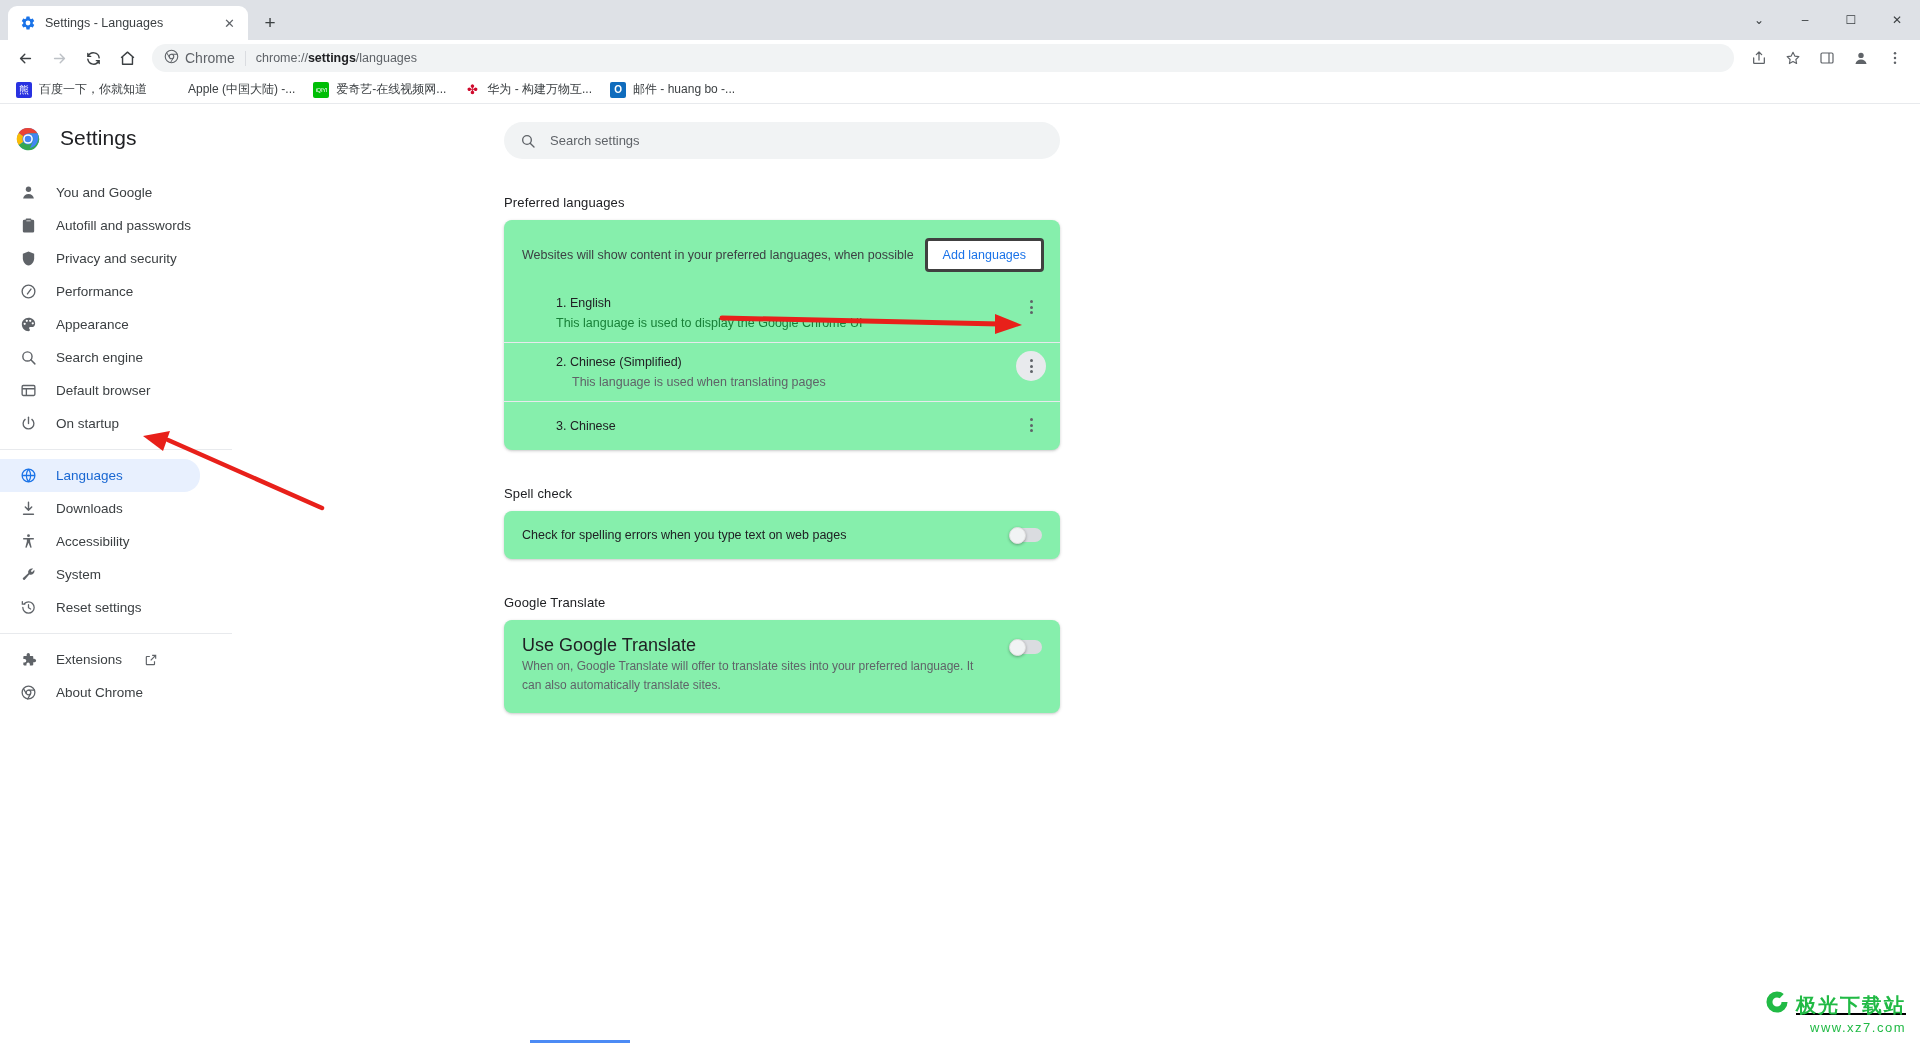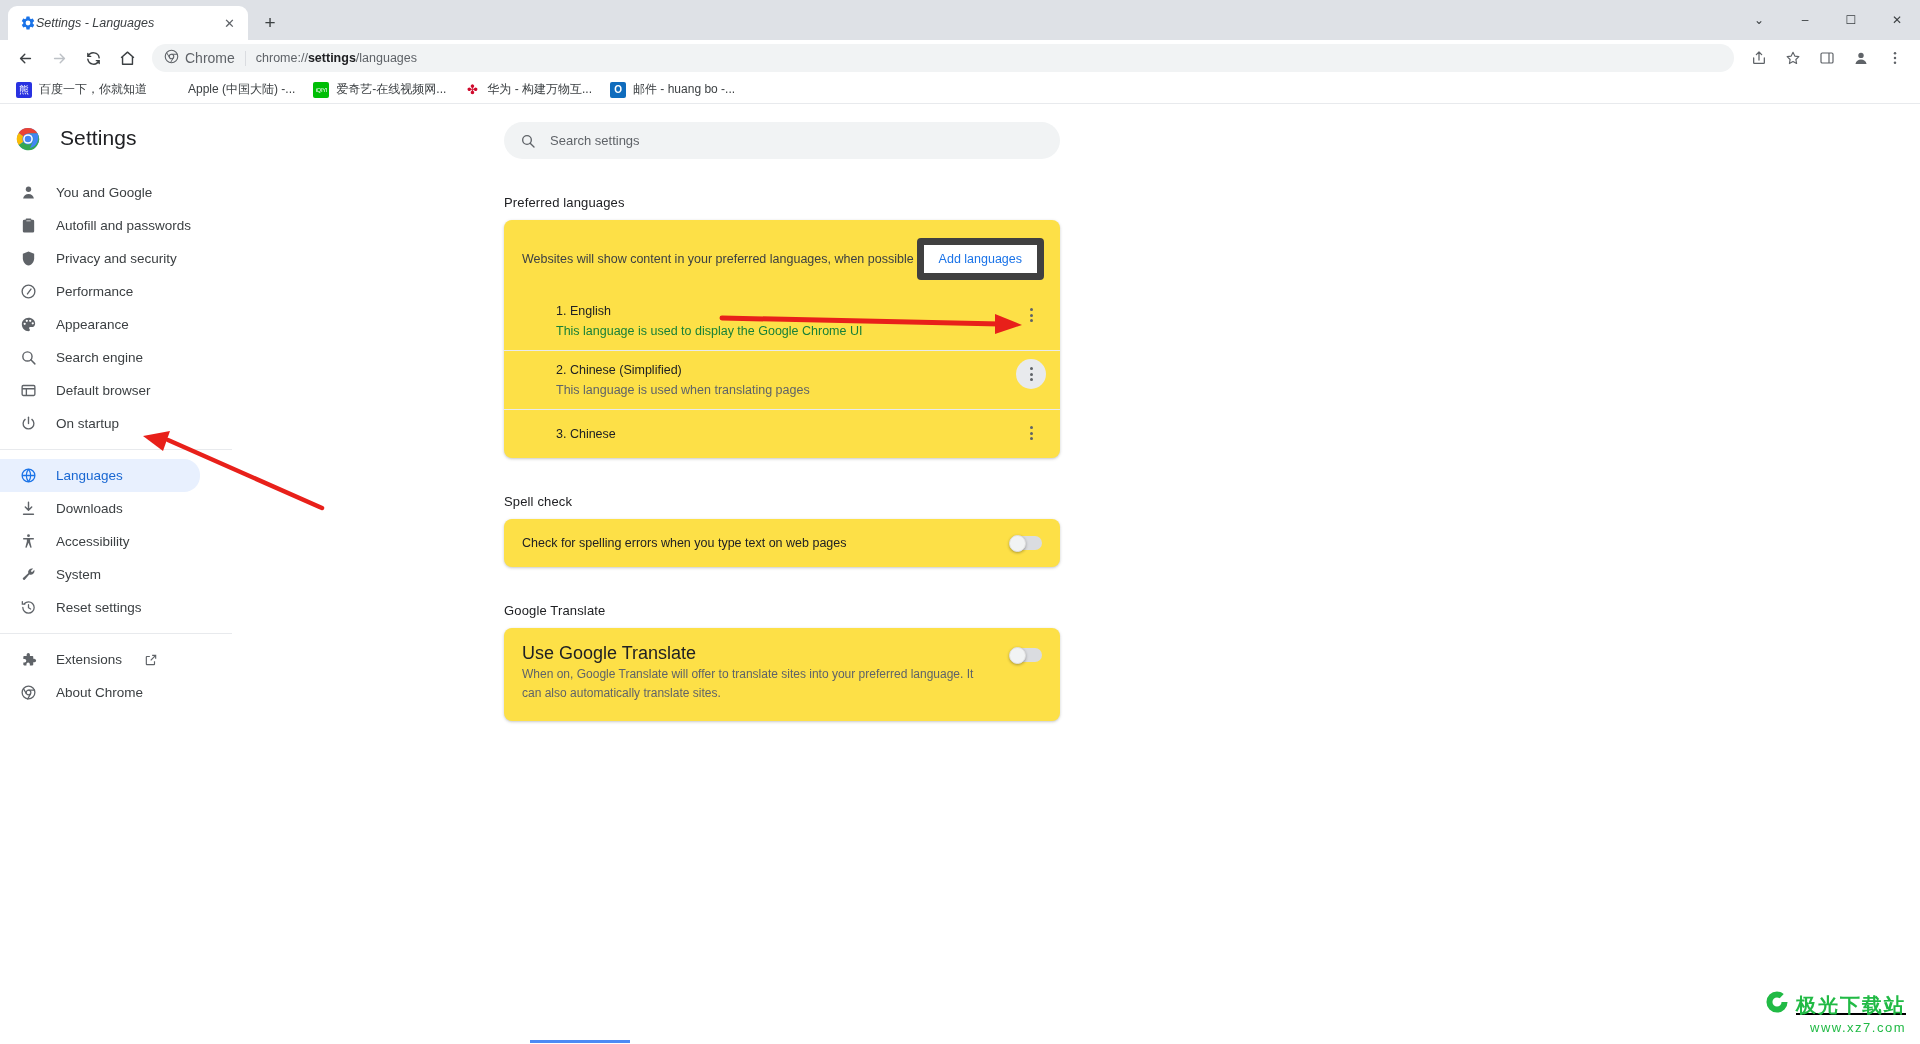--- a/index.html
+++ b/index.html
@@ -25,21 +25,22 @@
     display: flex; align-items: center;
     padding: 0 10px 0 12px;
     margin-left: 8px;
     position: relative;
   }
   .tab-favicon { width: 16px; height: 16px; flex: 0 0 16px; position: relative; }
   .tab-title {
     flex: 1 1 auto;
     font-size: 12.5px;
     color: #3c4043;
-    white-space: nowrap; overflow: hidden; text-overflow: ellipsis; font-style: italic;
+    margin-left: 9px;
+    white-space: nowrap; overflow: hidden; text-overflow: ellipsis;
   }
   .tab-close {
     width: 17px; height: 17px;
     display: flex; align-items: center; justify-content: center;
     color: #5f6368; font-size: 13px;
     border-radius: 50%;
   }
   .newtab {
     width: 28px; height: 28px;
     margin-left: 8px; margin-bottom: 3px;
@@ -164,48 +165,48 @@
   .search-box .sico { color: #5f6368; display: flex; }
   .search-ph { font-size: 13px; color: #5f6368; margin-left: 14px; }
 
   .section { margin-left: 272px; width: 556px; }
   .section-title {
     font-size: 13px; color: #202124;
     margin-top: 36px; margin-bottom: 10px;
     letter-spacing: .15px;
   }
   .card {
-    background: #fde047;
+    background: #86efac;
     border-radius: 8px;
     box-shadow: 0 1px 2px 0 rgba(60,64,67,.18), 0 1px 3px 1px rgba(60,64,67,.08);
   }
   .card-head {
     display: flex; align-items: center; justify-content: space-between;
     padding: 18px 16px 6px 18px;
   }
   .card-head-text { font-size: 12.5px; color: #3c4043; }
   .add-btn {
     font-size: 12.5px; color: #1a73e8;
-    border: 7px solid #404040; border-radius: 4px;
+    border: 3px solid #404040; border-radius: 4px;
     padding: 7px 15px; background: #fff; font-weight: 500;
     white-space: nowrap;
   }
   .lang-list { padding: 6px 0 0 0; }
   .lang-row {
     display: flex; align-items: flex-start;
     padding: 10px 14px 10px 52px;
     position: relative;
     min-height: 44px;
   }
   .lang-row + .lang-row { border-top: 1px solid #e8eaed; }
   .lang-main { flex: 1 1 auto; }
   .lang-name { font-size: 12.5px; color: #202124; line-height: 18px; }
   .lang-sub { font-size: 12.5px; line-height: 18px; margin-top: 2px; }
   .lang-sub.green { color: #188038; }
-  .lang-sub.grey { color: #5f6368; }
+  .lang-sub.grey { color: #5f6368; margin-left: 16px; }
   .kebab {
     width: 30px; height: 30px; flex: 0 0 30px;
     display: flex; flex-direction: column; align-items: center;
     justify-content: center; gap: 2.5px;
     border-radius: 50%;
     margin-top: -2px;
   }
   .kebab.hovered { background: #e8eaed; }
   .kebab i { width: 3px; height: 3px; background: #5f6368; border-radius: 50%; display: block; }
 

